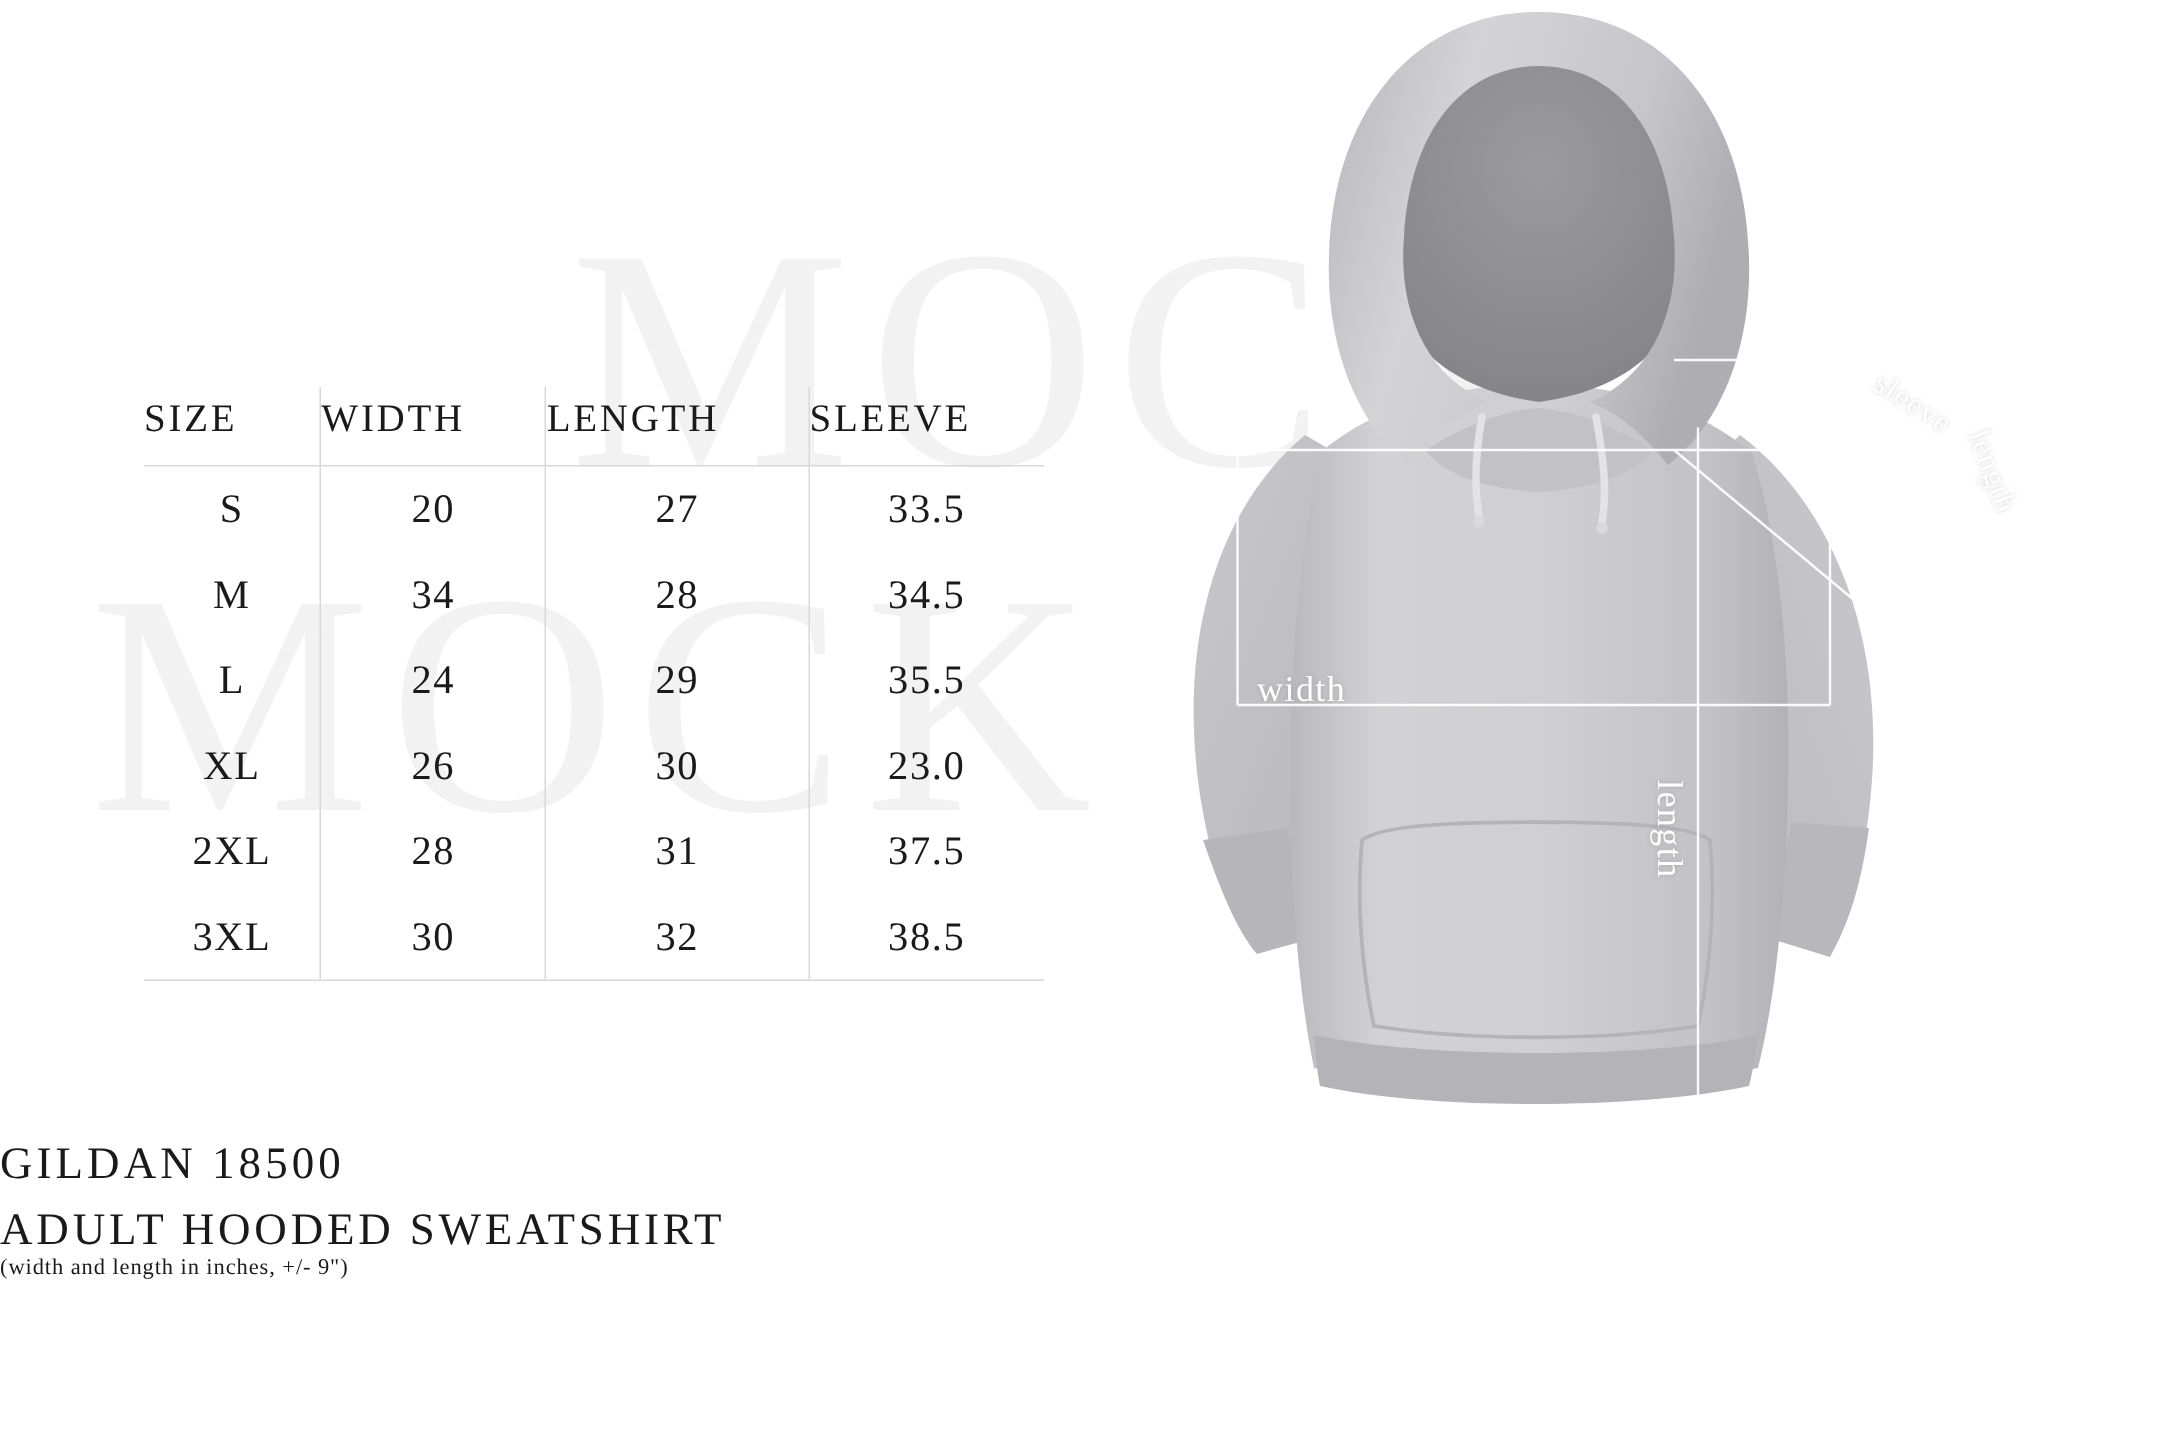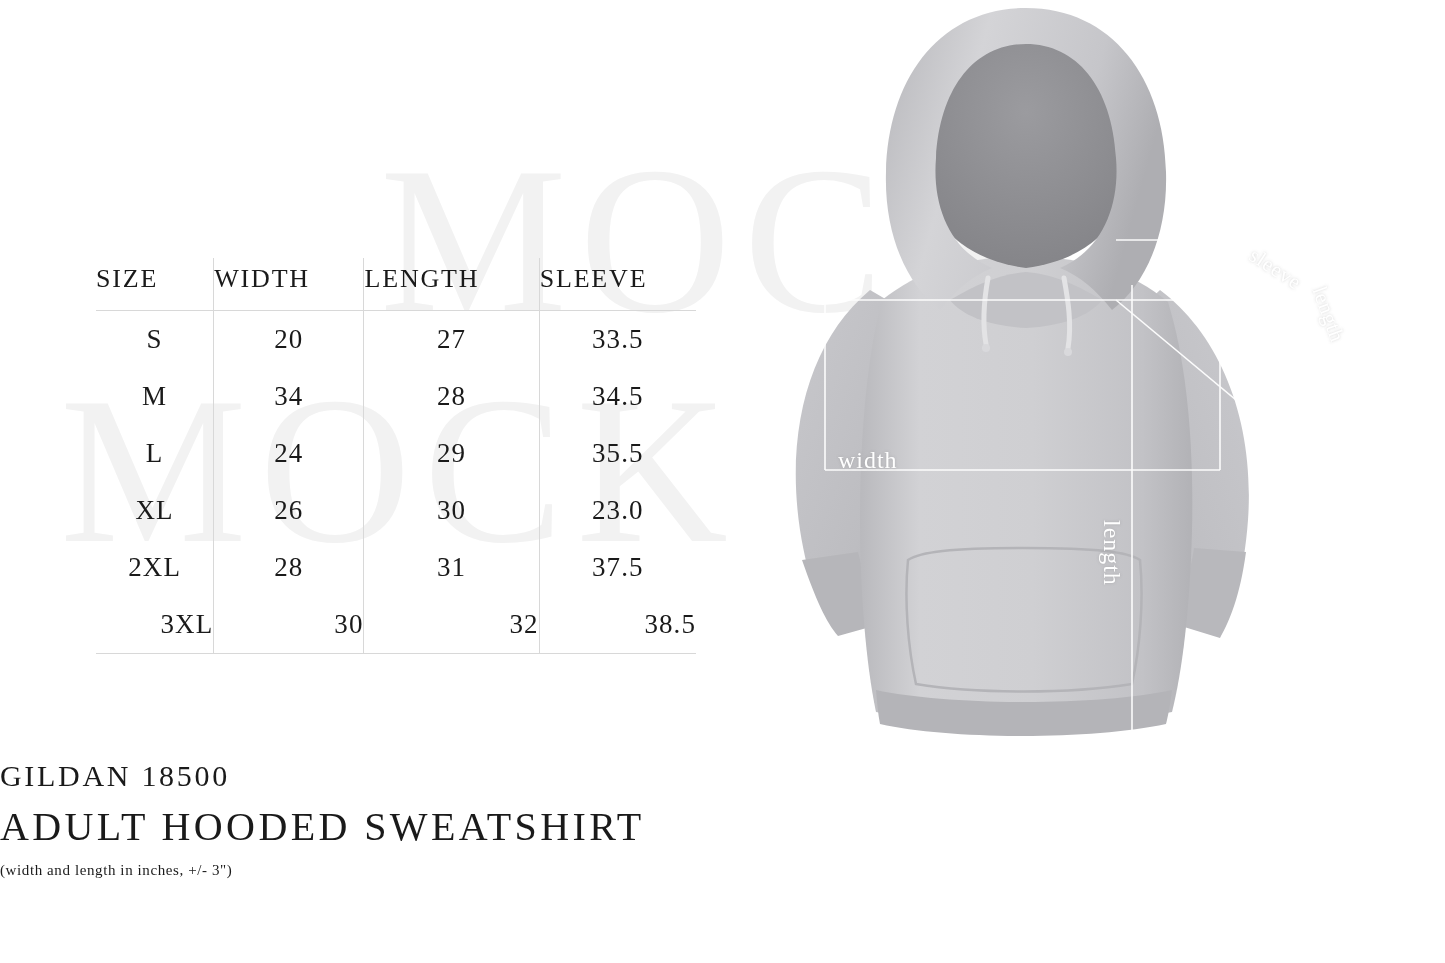--- a/index.html
+++ b/index.html
@@ -80,40 +80,39 @@
     font-size: 27px;
     letter-spacing: 0.04em;
     padding: 13px 0;
     text-align: center;
     color: #1a1a1a;
   }
   .size-table td.c-width,
   .size-table td.c-length,
   .size-table td.c-sleeve { border-left: 1px solid #d8d8d8; }
 
-  .size-table tbody tr:last-child td { border-bottom: 1px solid #d8d8d8; text-align: right; }
+  .size-table tbody tr:last-child td { border-bottom: 1px solid #d8d8d8; }
 
   
   .caption {
     position: absolute;
     top: 759px;
     left: 0;
     width: 1420px;
     text-align: left;
     z-index: 3;
   }
   .caption .brand {
     font-size: 30px;
     letter-spacing: 0.09em;
     margin-bottom: 10px;
   }
   .caption .product {
-    font-size: 40px;
+    font-size: 30px;
     letter-spacing: 0.085em;
-    margin-bottom: 12px;
   }
   .caption .note {
     font-size: 15px;
     letter-spacing: 0.04em;
   }
 
   
   .hoodie-wrap {
     position: absolute;
     top: 0;
@@ -289,14 +288,14 @@
         <td class="c-length">32</td>
         <td class="c-sleeve">38.5</td>
       </tr>
     </tbody>
   </table>
 </div>
 
 <div class="caption">
   <div class="brand">GILDAN 18500</div>
   <div class="product">ADULT HOODED SWEATSHIRT</div>
-  <div class="note">(width and length in inches, +/- 3")</div>
+  <div class="note">(width and length in inches, +/- 9")</div>
 </div>
 
 </body></html>

